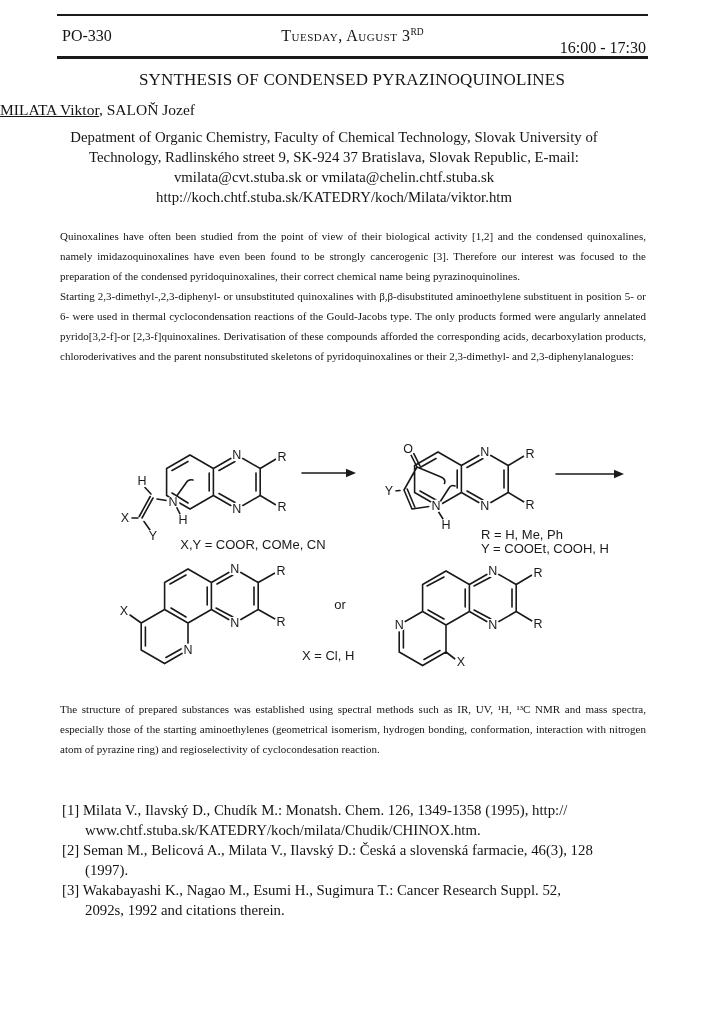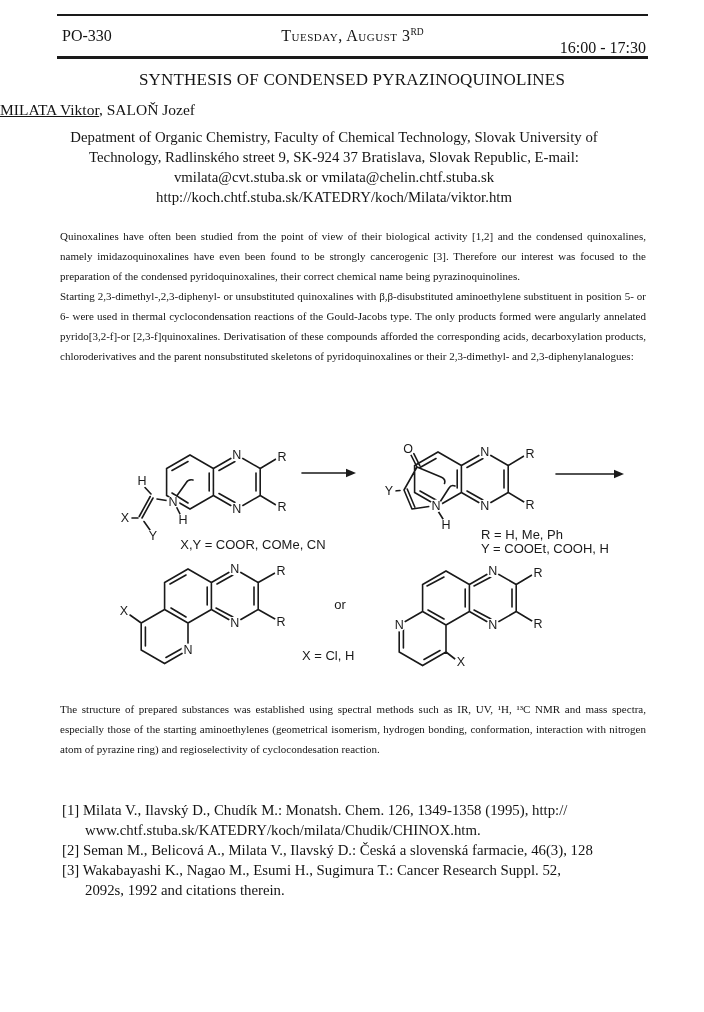--- a/index.html
+++ b/index.html
@@ -212,20 +212,21 @@
 
   <p class="para para3">The structure of prepared substances was established using spectral methods such as IR, UV, ¹H, ¹³C NMR and mass spectra, especially those of the starting aminoethylenes (geometrical isomerism, hydrogen bonding, conformation, interaction with nitrogen atom of pyrazine ring) and regioselectivity of cyclocondesation reaction.</p>
 
   <div class="refs">
     <div>
       <div class="ref-l1">[1] Milata V., Ilavský D., Chudík M.: Monatsh. Chem. 126, 1349-1358 (1995), http://</div>
       <div class="ref-l2">www.chtf.stuba.sk/KATEDRY/koch/milata/Chudik/CHINOX.htm.</div>
     </div>
     <div>
       <div class="ref-l1">[2] Seman M., Belicová A., Milata V., Ilavský D.: Česká a slovenská farmacie, 46(3), 128</div>
+      <div class="ref-l2">(1997).</div>
     </div>
     <div>
       <div class="ref-l1">[3] Wakabayashi K., Nagao M., Esumi H., Sugimura T.: Cancer Research Suppl. 52,</div>
       <div class="ref-l2">2092s, 1992 and citations therein.</div>
     </div>
   </div>
 
 </div>
 
 </body></html>

